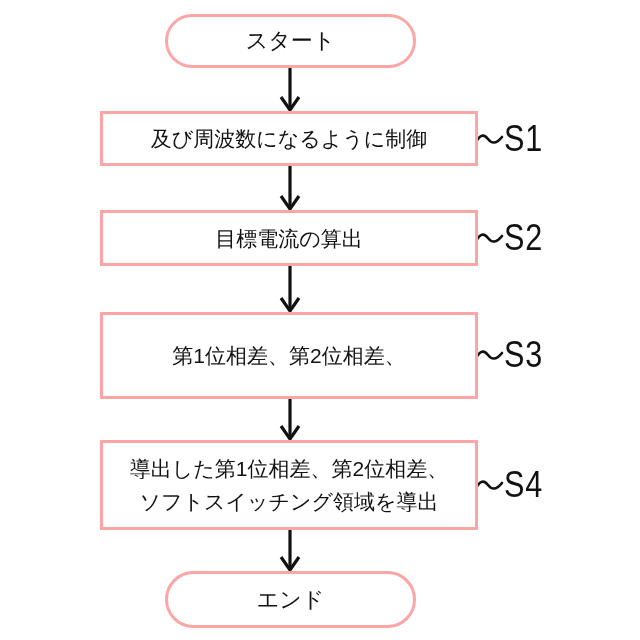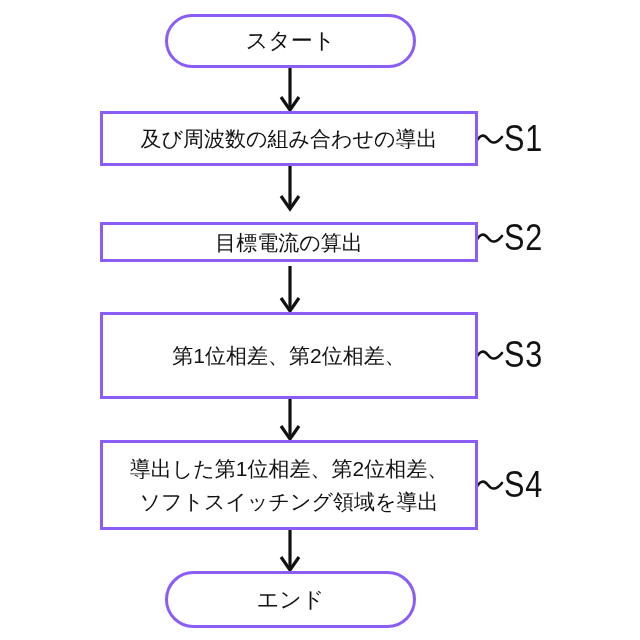--- a/index.html
+++ b/index.html
@@ -20,21 +20,21 @@
     position: absolute;
     left: 0;
     top: 0;
     width: 640px;
     height: 640px;
     pointer-events: none;
   }
   .node {
     position: absolute;
     box-sizing: border-box;
-    border: 3px solid #8b5cf6;
+    border: 3px solid #fca5a5;
     background: #ffffff;
     display: flex;
     flex-direction: column;
     align-items: center;
     justify-content: center;
     text-align: right;
   }
   .terminal {
     left: 165px;
     width: 251px;
@@ -43,21 +43,21 @@
   }
   .terminal.start { top: 14px;  height: 54px; }
   .terminal.end   { top: 571px; height: 57px; font-family: Liberation Serif, serif; }
   .box {
     left: 100px;
     width: 378px;
     font-size: 21px;
     line-height: 33px;
   }
   .box.b1 { top: 111px; height: 55px; }
-  .box.b2 { top: 222px; height: 40px; }
+  .box.b2 { top: 210px; height: 56px; }
   .box.b3 { top: 312px; height: 87px; }
   .box.b4 { top: 440px; height: 90px; }
   .step-label {
     position: absolute;
     left: 504px;
     width: 70px;
     font-size: 36px;
     line-height: 38px;
     letter-spacing: 1px;
     transform: scaleX(0.85);
@@ -106,21 +106,21 @@
       <path d="M476,358 Q482,347 488,355 Q494,363 502,353"></path>
       <path d="M476,488 Q482,477 488,485 Q494,493 502,483"></path>
     </g>
   </svg>
 
   <div class="node terminal start">
     <span>スタート</span>
   </div>
 
   <div class="node box b1">
-    <div>及び周波数の組み合わせの導出</div>
+    <div>及び周波数になるように制御</div>
   </div>
   <div class="step-label l1">S1</div>
 
   <div class="node box b2">
     <div>目標電流の算出</div>
   </div>
   <div class="step-label l2">S2</div>
 
   <div class="node box b3">
     <div>第1位相差、第2位相差、</div>

